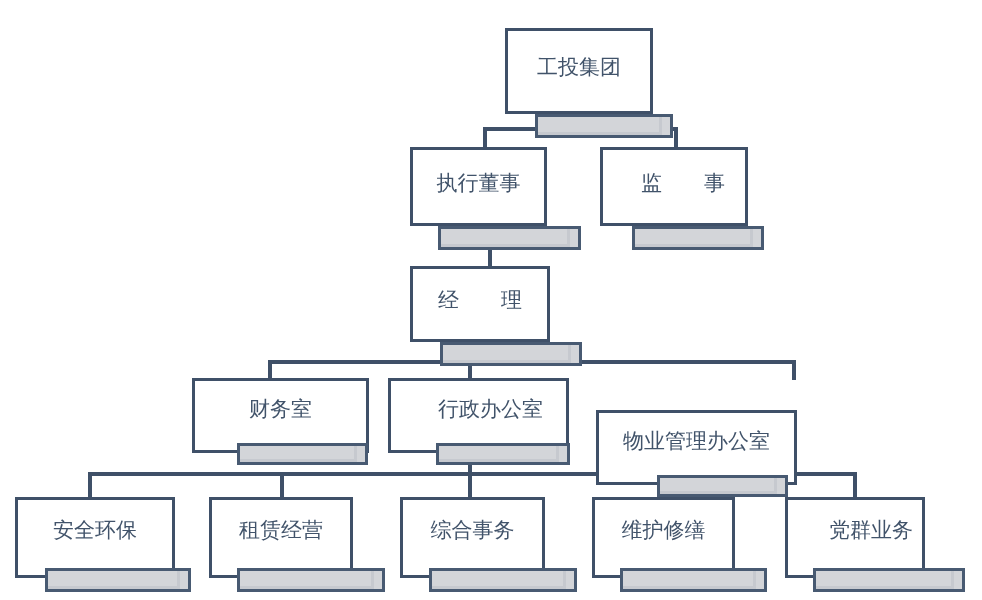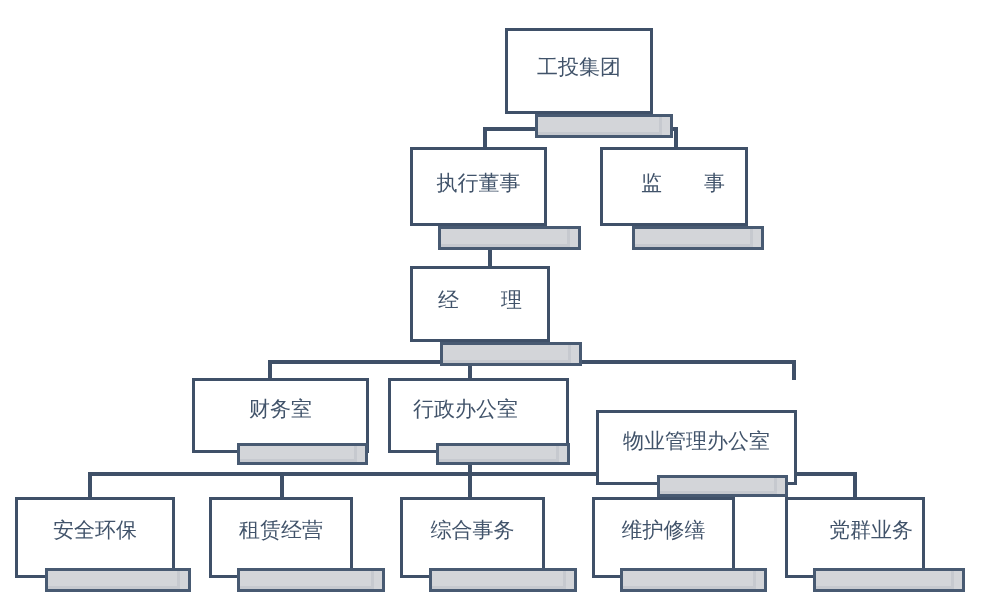--- a/index.html
+++ b/index.html
@@ -130,21 +130,21 @@
       <div class="node-bar-inner" style="width:117px; height:16px;"></div>
     </div>
     <div class="node-label" style="height:62px; width:177px;">财务室</div>
   </div>
 
   <div class="node" style="left:388px; top:378px; width:185px; height:86px;">
     <div class="node-box" style="width:181px; height:75px;"></div>
     <div class="node-bar" style="left:48px; top:65px; width:134px; height:22px;">
       <div class="node-bar-inner" style="width:120px; height:16px;"></div>
     </div>
-    <div class="node-label" style="height:62px; width:155px;">行政办公室</div>
+    <div class="node-label" style="height:62px; width:155px;padding-left:25px;">行政办公室</div>
   </div>
 
   <div class="node" style="left:596px; top:378px; width:210px; height:86px;margin-top:32px;">
     <div class="node-box" style="width:201px; height:75px;"></div>
     <div class="node-bar" style="left:61px; top:65px; width:131px; height:22px;">
       <div class="node-bar-inner" style="width:117px; height:16px;"></div>
     </div>
     <div class="node-label" style="height:62px; width:201px;">物业管理办公室</div>
   </div>
 

